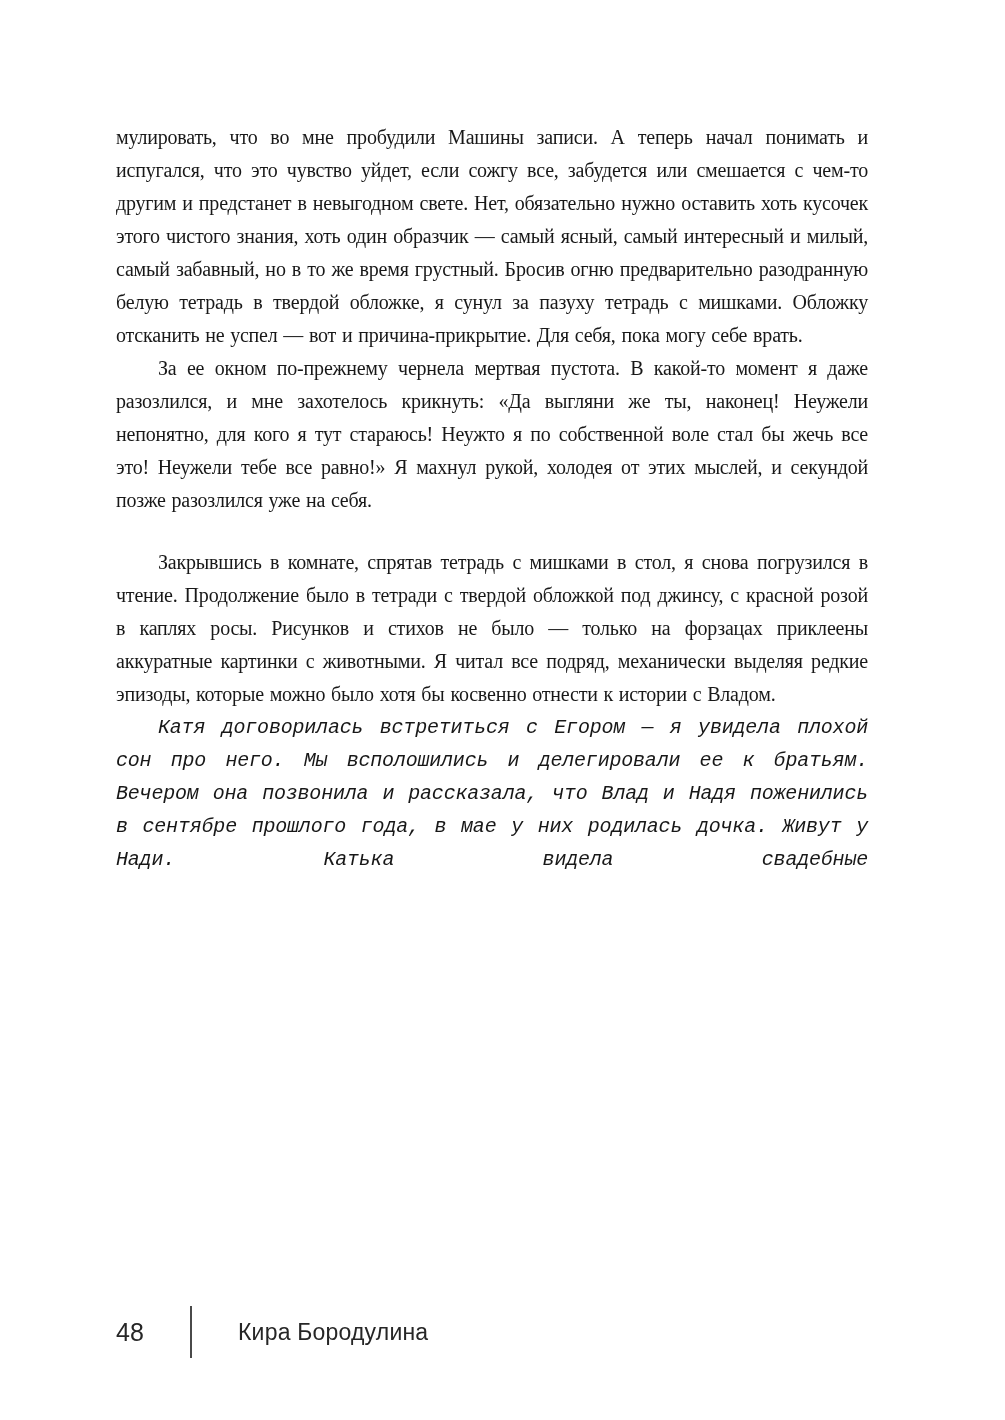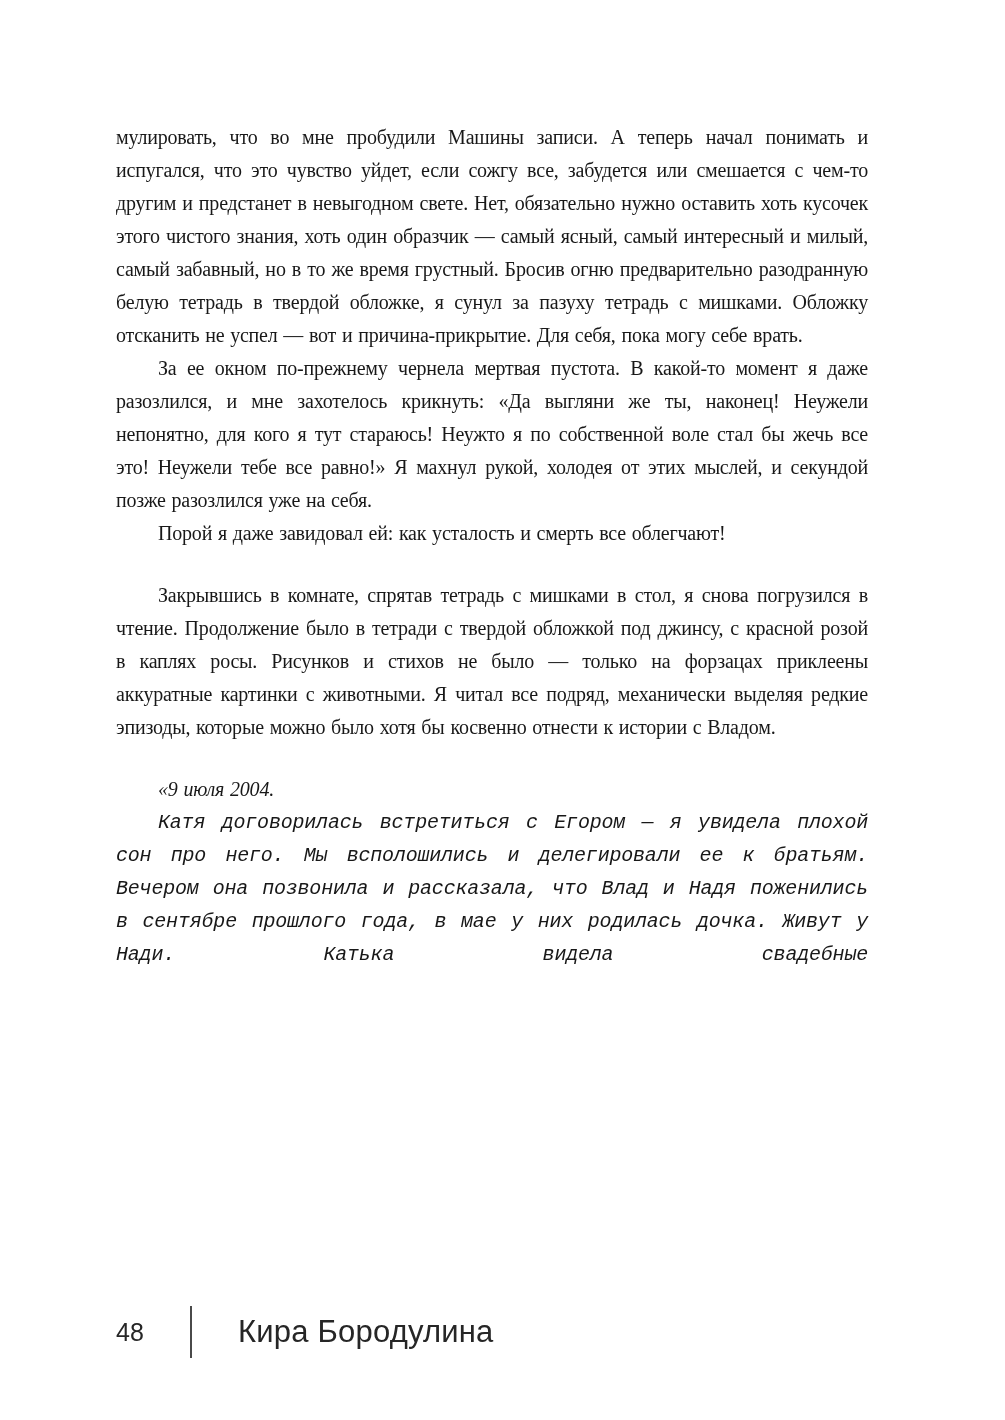--- a/index.html
+++ b/index.html
@@ -61,35 +61,33 @@
     min-width: 30px;
   }
   .footer-divider {
     width: 2px;
     height: 52px;
     background: #4a4a4a;
     margin-left: 44px;
     margin-right: 46px;
   }
   .author {
-    font-size: 31px;
+    font-size: 23px;
     letter-spacing: 0.2px;
     text-align: center;
   }
 </style>
 </head>
 <body>
 
 <div class="page">
   <main class="text-block" id="text-block">
       <p class="para">мулировать, что во мне пробудили Машины записи. А теперь начал понимать и испугался, что это чувство уйдет, если сожгу все, забудется или смешается с чем-то другим и предстанет в невыгодном свете. Нет, обязательно нужно оставить хоть кусочек этого чистого знания, хоть один образчик — самый ясный, самый интересный и милый, самый забавный, но в то же время грустный. Бросив огню предварительно разодранную белую тетрадь в твердой обложке, я сунул за пазуху тетрадь с мишками. Обложку отсканить не успел — вот и причина-прикрытие. Для себя, пока могу себе врать.</p>
       <p class="para indent">За ее окном по-прежнему чернела мертвая пустота. В какой-то момент я даже разозлился, и мне захотелось крикнуть: «Да выгляни же ты, наконец! Неужели непонятно, для кого я тут стараюсь! Неужто я по собственной воле стал бы жечь все это! Неужели тебе все равно!» Я махнул рукой, холодея от этих мыслей, и секундой позже разозлился уже на себя.</p>
-      <p class="para indent">Порой я даже завидовал ей: как усталость и смерть все облегчают!</p>
       <p class="para indent gap">Закрывшись в комнате, спрятав тетрадь с мишками в стол, я снова погрузился в чтение. Продолжение было в тетради с твердой обложкой под джинсу, с красной розой в каплях росы. Рисунков и стихов не было — только на форзацах приклеены аккуратные картинки с животными. Я читал все подряд, механически выделяя редкие эпизоды, которые можно было хотя бы косвенно отнести к истории с Владом.</p>
-      <p class="para italic indent gap">«9 июля 2004.</p>
       <p class="para italic indent jlast">Катя договорилась встретиться с Егором — я увидела плохой сон про него. Мы всполошились и делегировали ее к братьям. Вечером она позвонила и рассказала, что Влад и Надя поженились в сентябре прошлого года, в мае у них родилась дочка. Живут у Нади. Катька видела свадебные</p>
     </main>
   <footer class="page-footer">
     <span class="page-num">48</span>
     <span class="footer-divider"></span>
     <span class="author">Кира Бородулина</span>
   </footer>
 </div>
 
 </body></html>

